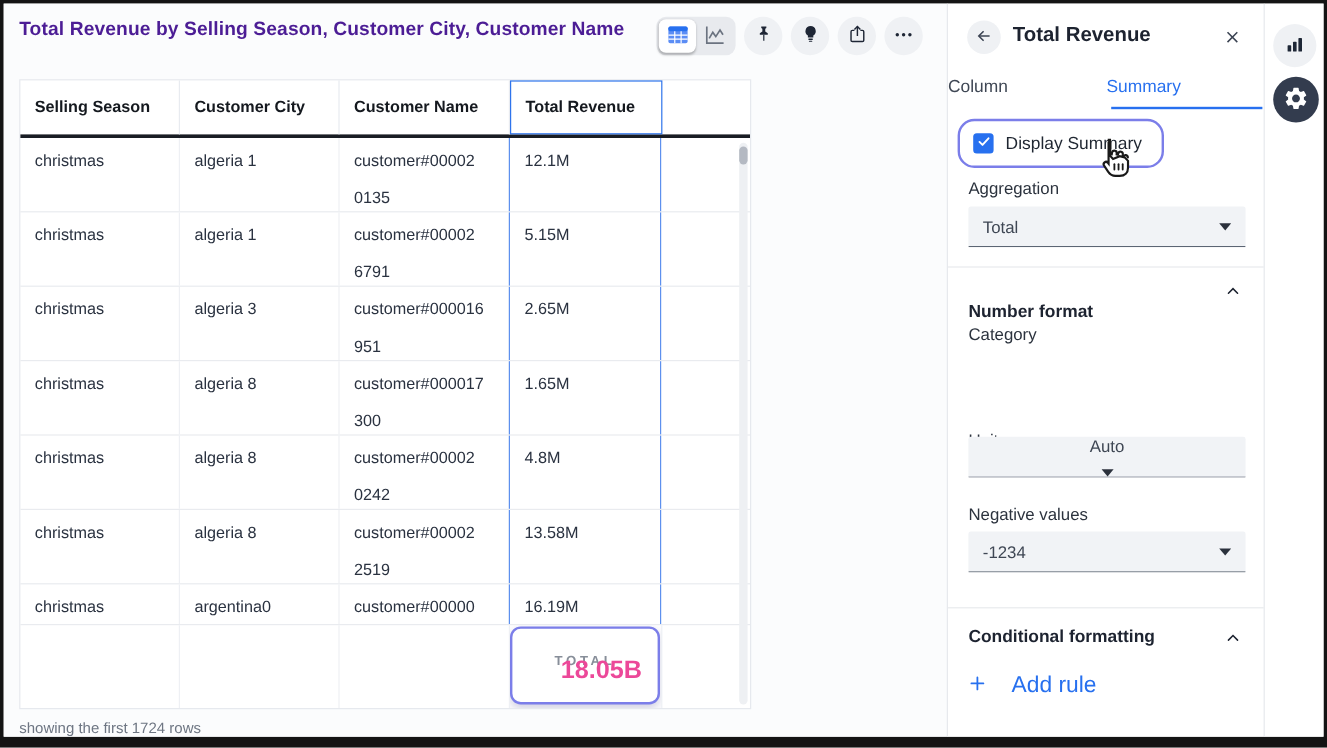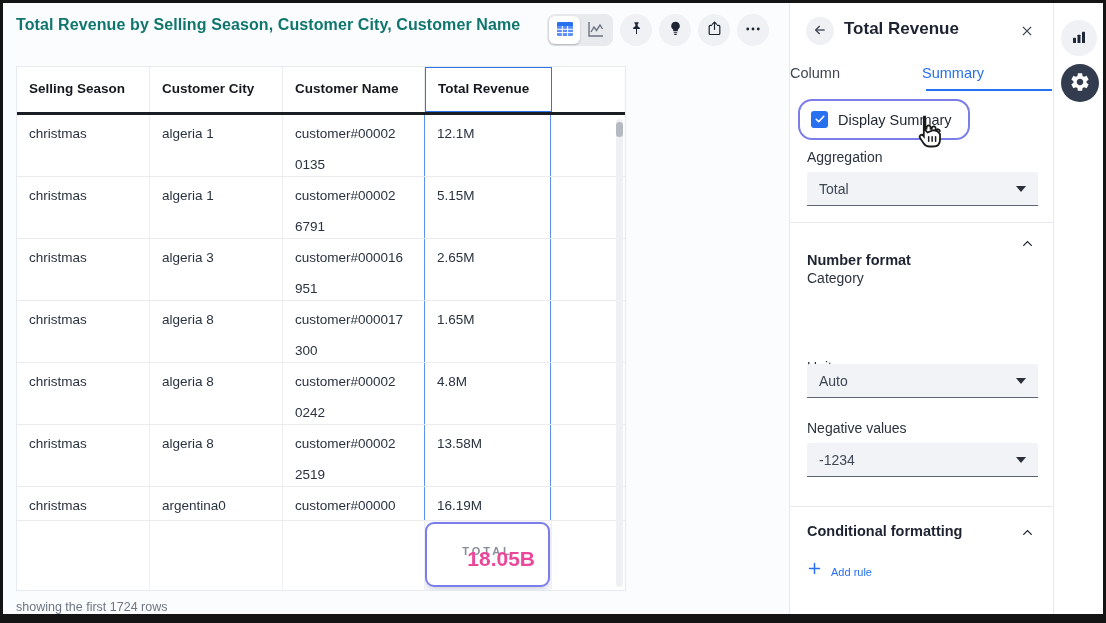--- a/index.html
+++ b/index.html
@@ -2,21 +2,21 @@
 <html><head>
 <meta charset="utf-8">
 <style>
   * { margin:0; padding:0; box-sizing:border-box; }
   body { font-family:"Liberation Sans", sans-serif; background:#888; }
   .window { position:relative; width:1106px; height:623px; background:#fff;
     border:3px solid #141414; border-bottom-width:9px; overflow:hidden; }
 
   
   .main { position:absolute; left:0; top:0; width:786px; height:611px; background:#fbfcfd; }
-  .page-title { position:absolute; left:13px; top:13px; font-size:16px; font-weight:600; color:#0f766e; letter-spacing:.1px; }
+  .page-title { position:absolute; left:13px; top:13px; font-size:16px; font-weight:600; color:#4c1d95; letter-spacing:.1px; }
   .toolbar { position:absolute; left:544px; top:11px; display:flex; align-items:center; gap:7px; }
   .seg { display:flex; background:#e8eaee; border-radius:8px; padding:2px; height:32px; }
   .seg-btn { width:31px; height:28px; border:none; background:transparent; border-radius:6px;
     display:flex; align-items:center; justify-content:center; cursor:pointer; }
   .seg-btn.active { background:#fff; box-shadow:0 1px 2px rgba(0,0,0,.25); }
   .tb-circle { width:32px; height:32px; border-radius:50%; background:#eff1f4; border:none;
     display:flex; align-items:center; justify-content:center; cursor:pointer; }
 
   
   .table { position:absolute; left:13px; top:63px; width:610px; background:#fff;
@@ -63,22 +63,22 @@
   .fld-label { position:absolute; left:17px; font-size:14px; color:#2c333e; }
   .dd { position:absolute; left:17px; width:231px; height:34px; background:#f1f3f6;
     border-bottom:1px solid #5c6573; border-radius:2px 2px 0 0; display:flex; align-items:center;
     padding:0 12px; cursor:pointer; }
   .dd-value { font-size:14px; color:#3f4754; flex:1; }
   .caret { width:0; height:0; border-left:5px solid transparent; border-right:5px solid transparent;
     border-top:6px solid #2b313c; }
   .divider { position:absolute; left:0; width:264px; height:1px; background:#e8eaed; }
   .sec-title { position:absolute; left:17px; font-size:14.5px; font-weight:700; color:#1d2330; }
   .chev { position:absolute; left:231px; cursor:pointer; }
-  .add-rule { position:absolute; left:17px; top:558px; display:flex; align-items:flex-end; gap:9px;
-    color:#2770ef; font-size:11px; font-weight:500; cursor:pointer; background:none; border:none; }
+  .add-rule { position:absolute; left:17px; top:558px; display:flex; align-items:flex-start; gap:21px;
+    color:#2770ef; font-size:19px; font-weight:500; cursor:pointer; background:none; border:none; }
   .cursor-hand { position:absolute; left:120px; top:110px; pointer-events:none; }
 
   
   .strip { position:absolute; left:1050px; top:0; width:50px; height:611px; background:#fff;
     border-left:1px solid #e7e9ed; }
   .rail-circle { position:absolute; left:7px; width:36px; height:36px; border-radius:50%; border:none;
     display:flex; align-items:center; justify-content:center; cursor:pointer; }
   .rail-chart { top:17px; background:#eff1f4; }
   .rail-gear { top:61px; background:#333c4e; width:38px; height:38px; }
 </style>
@@ -310,21 +310,21 @@
       <span>
         <svg width="13" height="13" viewBox="0 0 24 24" fill="none" stroke="#1d2330" stroke-width="2.4" stroke-linecap="round">
             <path d="M5 15.5 12 8.5l7 7"></path>
           </svg>
       </span>
     </span>
 
     <div class="fld-label" style="top:267px;">Category</div>
 
     <div class="fld-label" style="top:356px;">Unit</div>
-    <div class="dd" style="top:361px;">
+    <div class="dd" style="top:361px;flex-direction:column;">
       <span class="dd-value">Auto</span>
       <span class="caret"></span>
     </div>
 
     <div class="fld-label" style="top:417px;">Negative values</div>
     <div class="dd" style="top:440px;">
       <span class="dd-value">-1234</span>
       <span class="caret"></span>
     </div>
 

